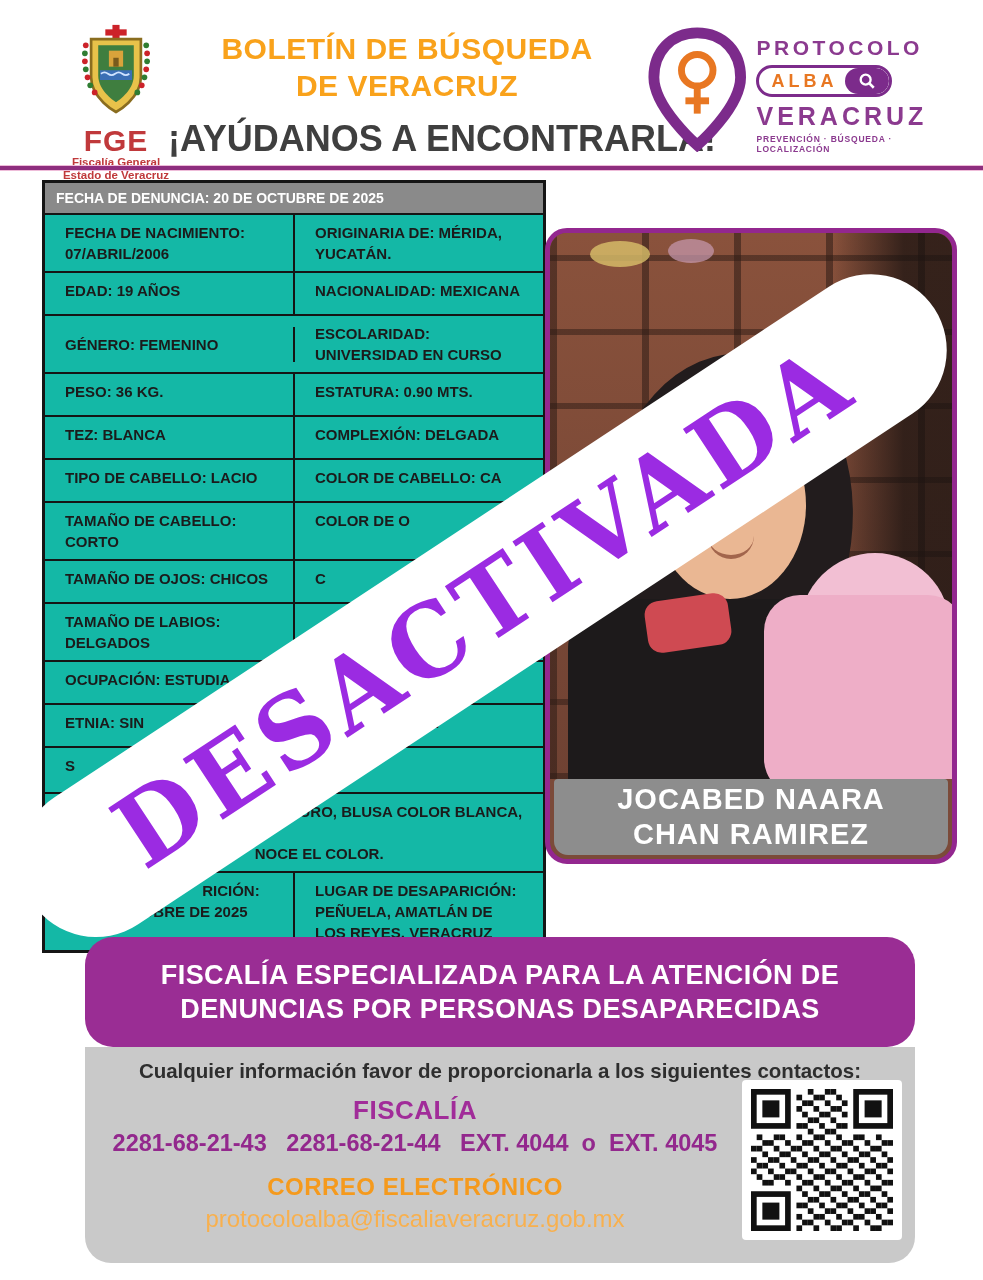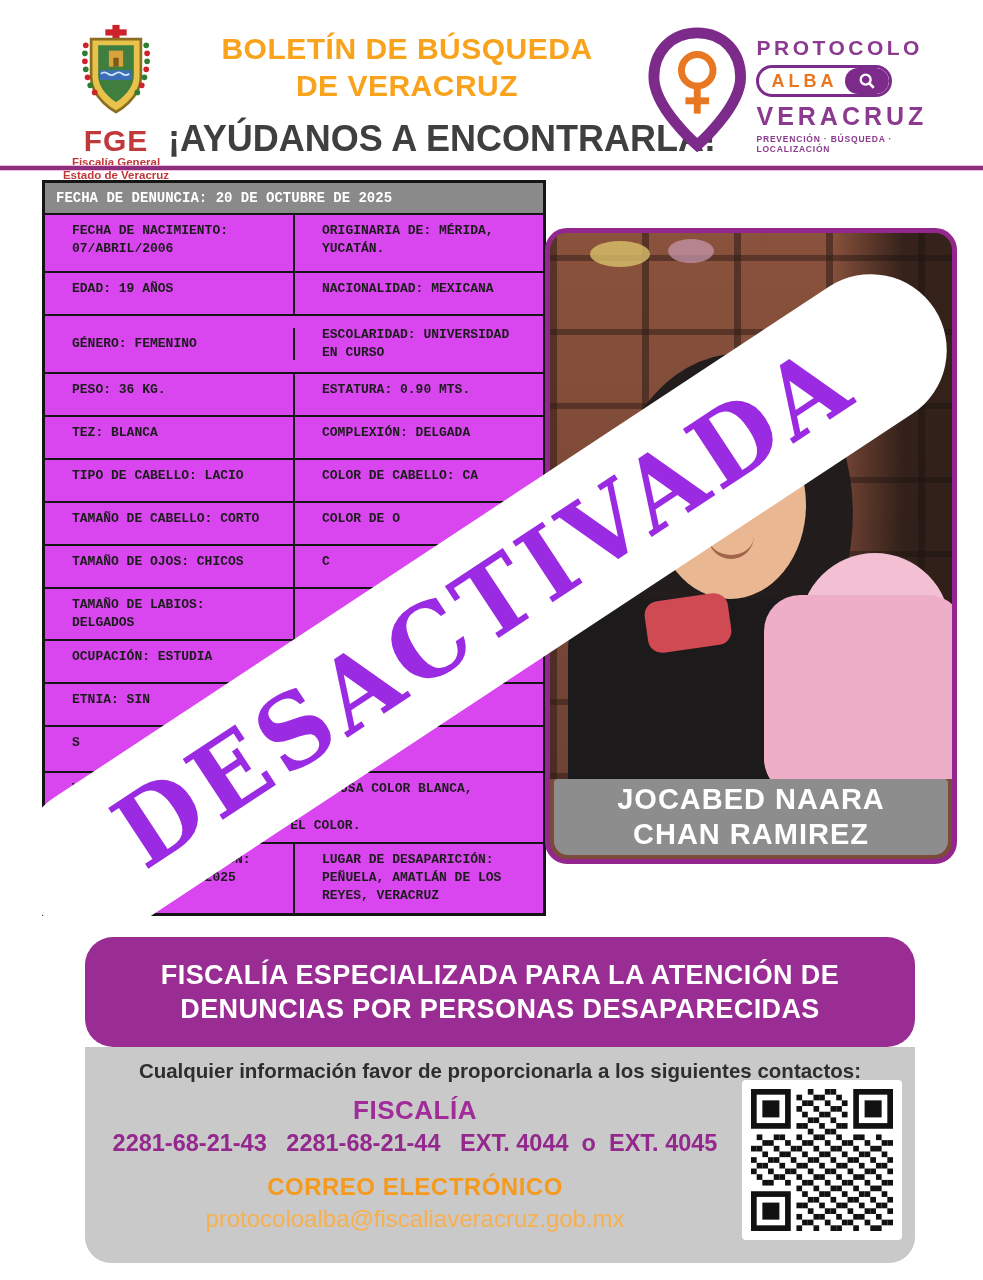--- a/index.html
+++ b/index.html
@@ -18,26 +18,26 @@
   .alba-text{margin-left:8px;margin-top:10px;}
   .alba-protocolo{color:#8b3a8f;font-size:21px;font-weight:600;letter-spacing:3.5px;}
   .alba-pill{margin-top:5px;display:inline-flex;align-items:center;border:3px solid #7c2b8b;border-radius:16px;height:26px;overflow:hidden;}
   .alba-alba{color:#e87722;font-weight:800;font-size:18px;letter-spacing:4px;padding:0 8px 0 12px;}
   .alba-chip{background:#7c2b8b;height:26px;width:44px;border-radius:13px;display:flex;align-items:center;justify-content:center;}
   .alba-veracruz{margin-top:5px;color:#8b3a8f;font-size:25px;font-weight:600;letter-spacing:4px;}
   .alba-tagline{margin-top:3px;color:#8b3a8f;font-size:8.5px;font-weight:700;letter-spacing:.8px;}
   .rule{left:0;top:166px;width:983px;height:4px;background:#8e2e7e;box-shadow:0 1px 0 #eebcd9,0 -1px 0 #eebcd9;}
 
   
-  .ptable{left:42px;top:180px;width:498px;border:3px solid #151515;background:#d946ef;font-family:Liberation Mono, monospace;}
+  .ptable{left:42px;top:180px;width:498px;border:3px solid #151515;background:#14b8a6;}
   .prow{display:flex;border-top:2px solid #151515;box-sizing:border-box;}
   .prow:first-child{border-top:none;}
   .hdr-row{background:#8a8a8a;color:#ffffff;font-weight:700;font-size:14px;
            padding:6px 11px;min-height:30px;box-sizing:border-box;display:flex;align-items:center;}
-  .pcell{box-sizing:border-box;padding:7px 27px;font-size:13px;font-weight:700;color:#1b1b1b;line-height:1.4;}
+  .pcell{box-sizing:border-box;padding:7px 20px;font-size:15px;font-weight:700;color:#1b1b1b;line-height:1.4;}
   .leftcell{width:50.2%;border-right:2px solid #151515;}
   .rightcell{width:49.8%;}
   .fullcell{width:100%;}
 
   
   .photo-card{left:545px;top:228px;width:412px;height:636px;border:5px solid #93278f;border-radius:22px;
               overflow:hidden;background:#7b4a39;box-sizing:border-box;}
   .photo-area{position:absolute;left:0;top:0;right:0;bottom:80px;overflow:hidden;
     background:
       linear-gradient(90deg,rgba(20,14,12,0) 70%,rgba(25,18,16,.75) 88%),

